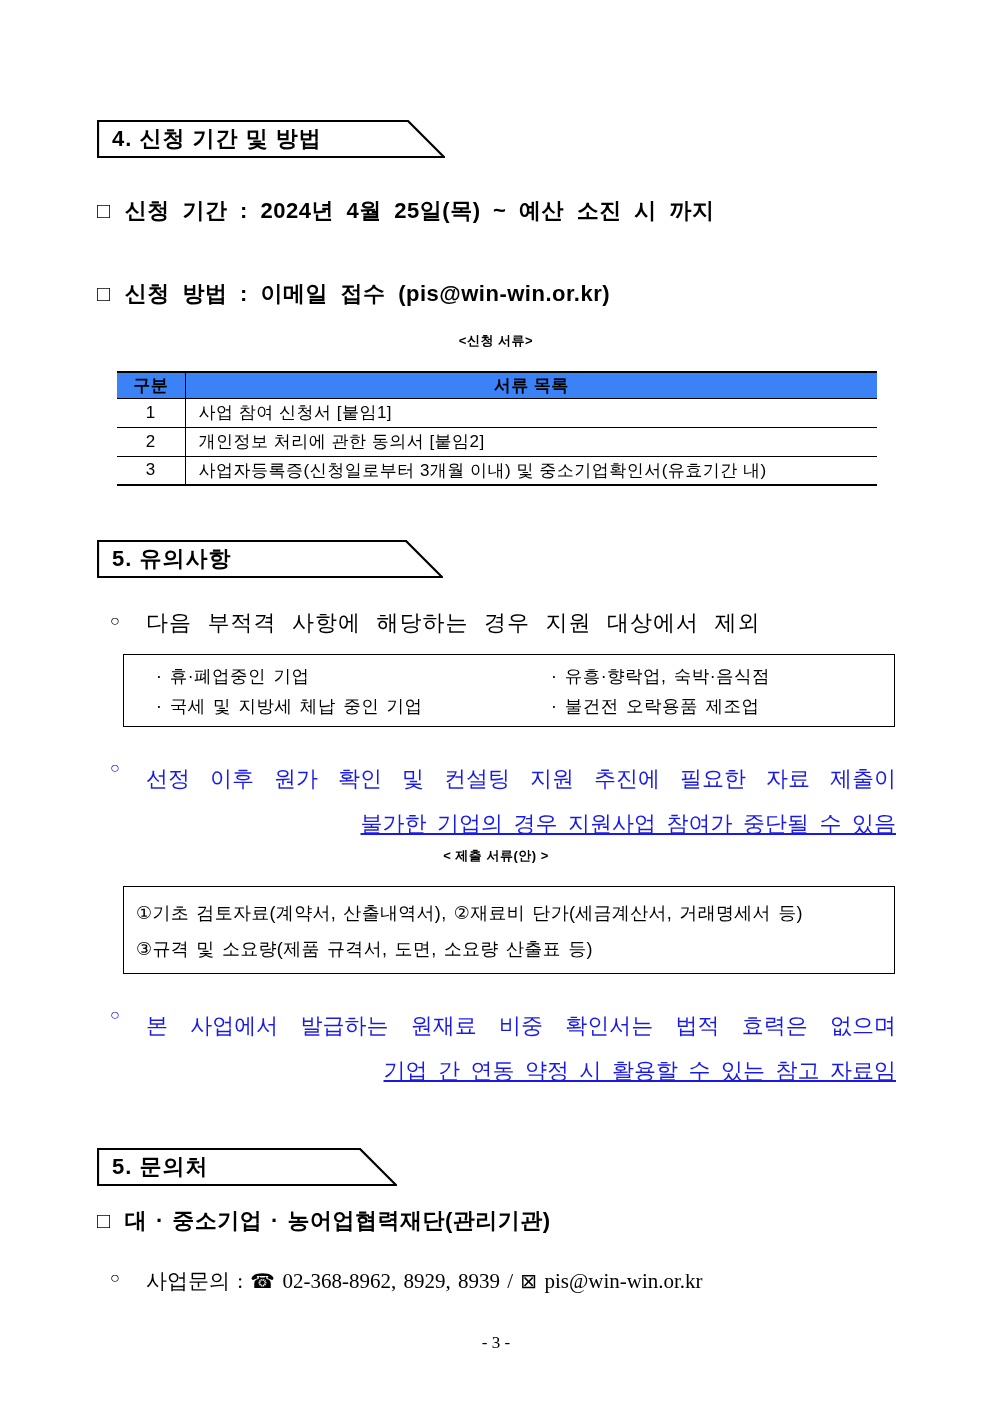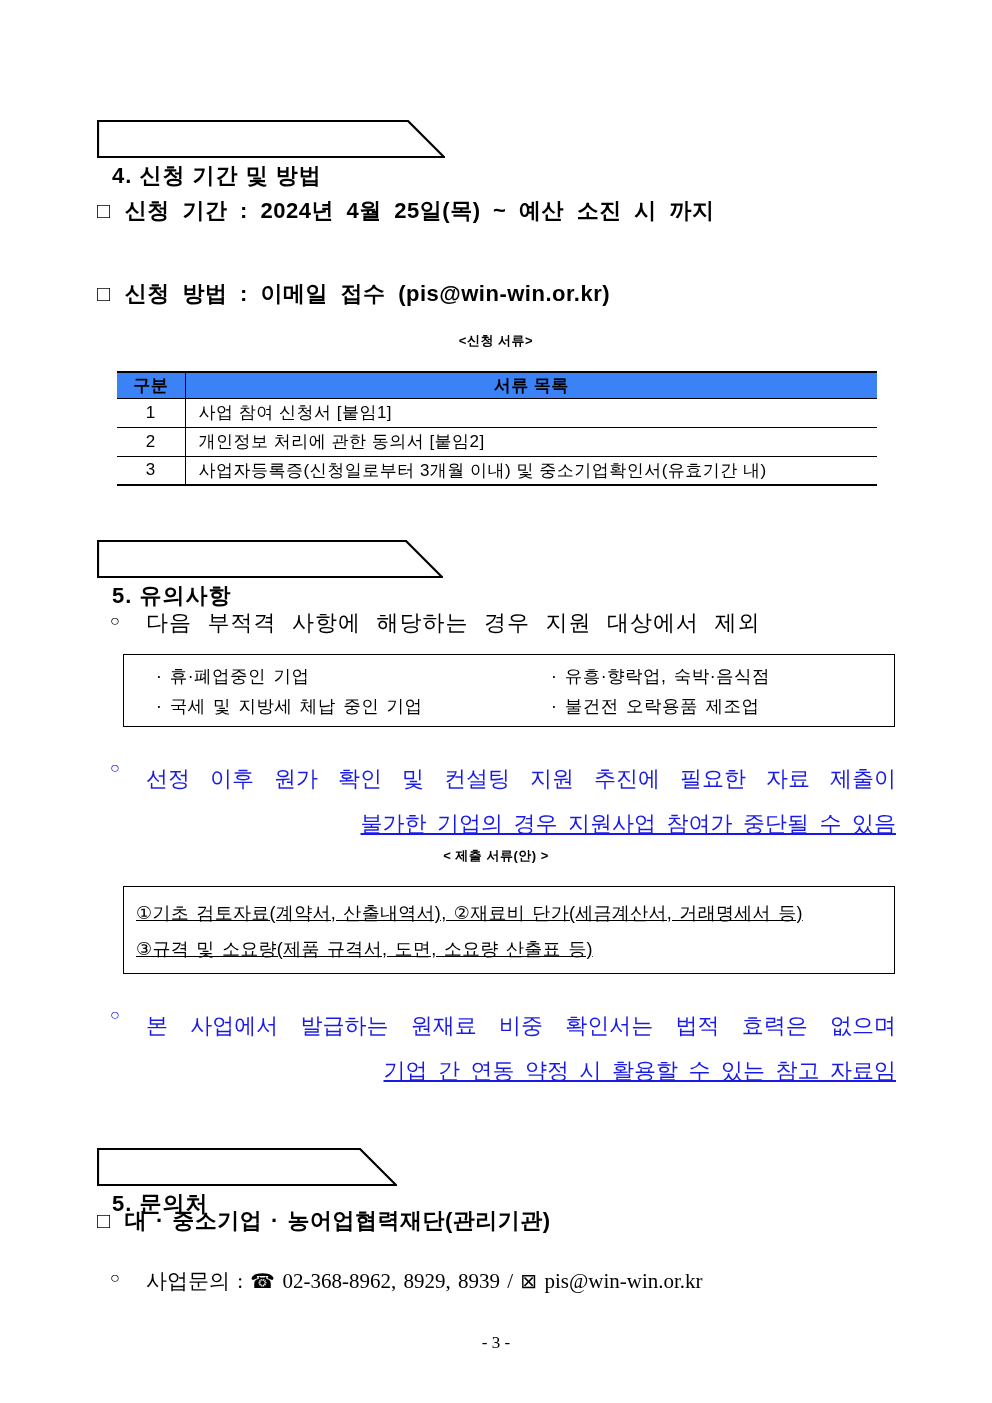--- a/index.html
+++ b/index.html
@@ -14,21 +14,20 @@
     overflow: hidden;
   }
   
   .banner { position: absolute; height: 38px; }
   .banner svg { position: absolute; left: 0; top: 0; width: 100%; height: 100%; }
   .banner .banner-label {
     position: absolute; left: 15px; top: 0; height: 38px;
     display: flex; align-items: center;
     font-weight: bold; font-size: 22px; letter-spacing: 1px;
     font-family: "Liberation Sans", "DejaVu Sans", sans-serif;
-    margin-top: 37px;
   }
   
   .sq-line {
     position: absolute; left: 97px;
     font-weight: bold; font-size: 22px; letter-spacing: 0.5px; word-spacing: 6px;
     white-space: nowrap;
   }
   .sq-line .sq-marker { font-weight: normal; margin-right: 14px; font-size: 22px; }
   
   .caption {
@@ -52,21 +51,21 @@
   .doc-table .col-no { width: 68px; text-align: center; }
   .doc-table td.col-doc, .doc-table th.col-doc { border-left: 1.5px solid #000; }
   .doc-table td.col-doc { text-align: left; padding-left: 13px; }
   
   .info-box {
     position: absolute; left: 123px; width: 772px;
     border: 1.5px solid #000; background: #fff;
   }
   .box-grid { display: grid; grid-template-columns: 395px 1fr; padding: 6px 0 6px 17px; }
   .box-grid .box-item { font-size: 17.5px; line-height: 30px; letter-spacing: 0.5px; word-spacing: 2px; }
-  .box-lines { padding: 8px 10px 8px 12px; text-decoration: underline; }
+  .box-lines { padding: 8px 10px 8px 12px; }
   .box-lines .box-item { font-size: 18px; line-height: 36px; letter-spacing: 0.3px; word-spacing: 2px; }
   
   .ci-line { position: absolute; left: 110px; width: 786px; display: flex; }
   .ci-marker {
     width: 36px; flex: 0 0 36px; font-size: 16px; padding-top: 3px;
     font-family: "Liberation Serif", "DejaVu Serif", serif;
   }
   .ci-body {
     flex: 1 1 auto;
     font-family: "Liberation Serif", "DejaVu Serif", serif;

